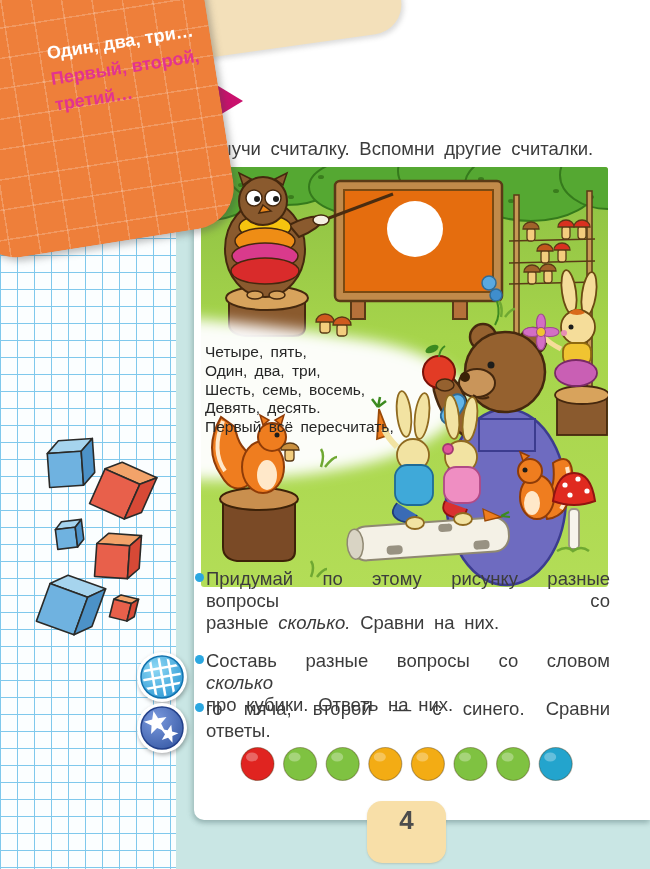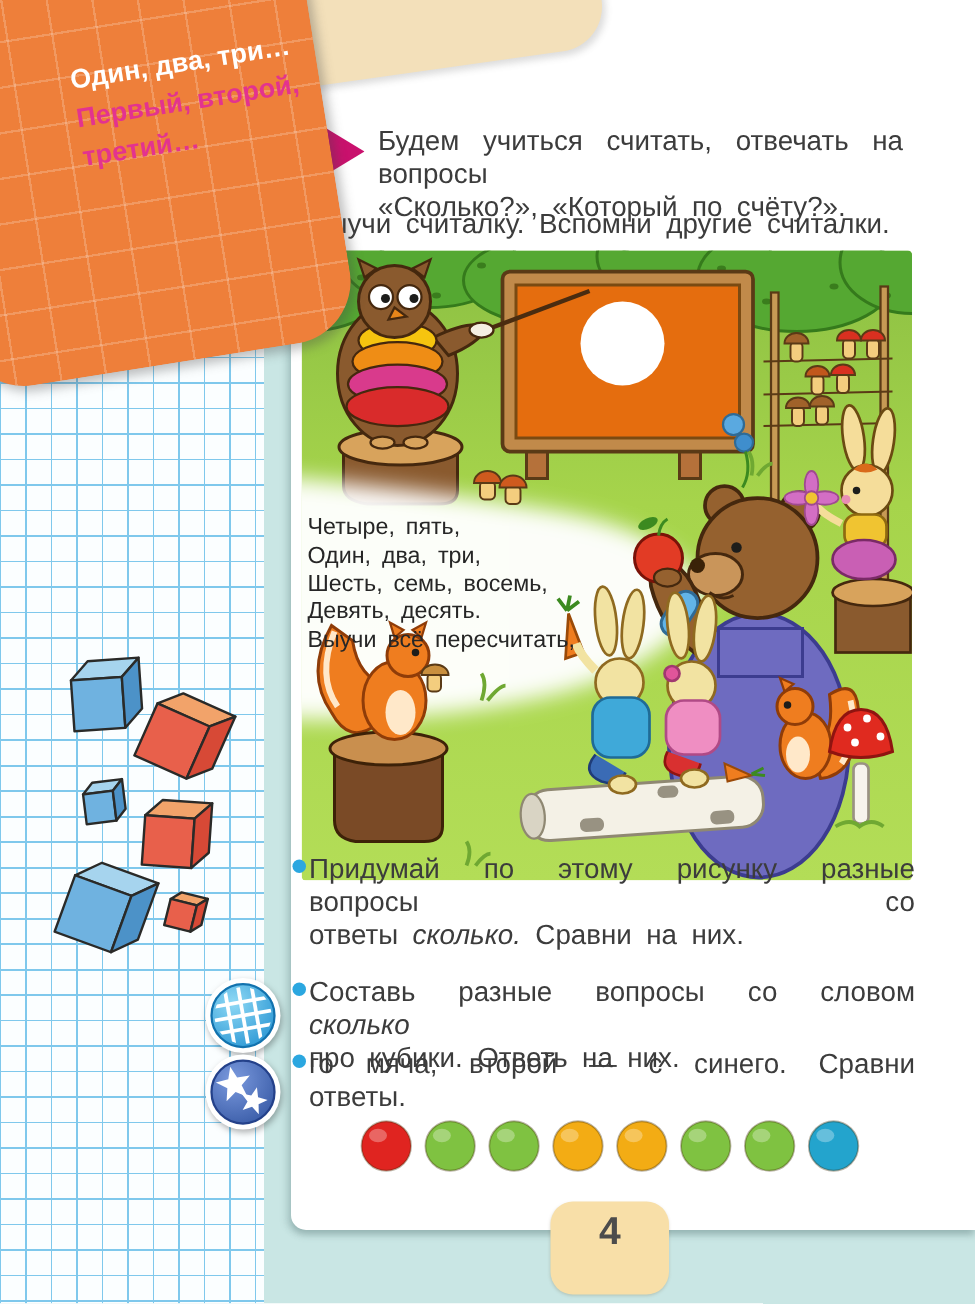--- a/index.html
+++ b/index.html
@@ -106,24 +106,20 @@
       </g>
     </g>
   </svg>
 
   <div class="page">
 
     <svg class="tri" width="38" height="48">
       <polygon points="0,1 38,24 0,47" fill="#c9116d"></polygon>
     </svg>
 
-    <div class="intro txt">
-        <div class="tline just"><span>Будем учиться считать, отвечать на вопросы</span></div>
-        <div class="tline"><span>«Сколько?», «Который по счёту?».</span></div>
-      </div>
 
     <div class="task t1 txt">
       <span class="dot"></span>
       <div>
           <div class="tline"><span>Выучи считалку. Вспомни другие считалки.</span></div>
         </div>
     </div>
 
     <div class="illu">
       <svg width="407" height="420" viewBox="0 0 407 420">
@@ -362,28 +358,28 @@
           <path d="M110,410 q4,-10 0,-16 m6,16 q6,-8 10,-8"></path>
         </g>
       </svg>
     </div>
 
     <div class="rhyme">
         <div class="tline"><span>Четыре, пять,</span></div>
         <div class="tline"><span>Один, два, три,</span></div>
         <div class="tline"><span>Шесть, семь, восемь,</span></div>
         <div class="tline"><span>Девять, десять.</span></div>
-        <div class="tline"><span>Выучи всё пересчитать,</span></div>
+        <div class="tline"><span>Первый всё пересчитать,</span></div>
       </div>
 
     <div class="task t2 txt">
       <span class="dot"></span>
       <div>
           <div class="tline just"><span>Придумай по этому рисунку разные вопросы со</span></div>
-          <div class="tline"><span>ответы </span><i>сколько.</i><span> Сравни на них.</span></div>
+          <div class="tline"><span>разные </span><i>сколько.</i><span> Сравни на них.</span></div>
         </div>
     </div>
 
     <div class="task t3 txt">
       <span class="dot"></span>
       <div>
           <div class="tline just"><span>Составь разные вопросы со словом </span><i>сколько</i></div>
           <div class="tline"><span>про кубики. Ответь на них.</span></div>
         </div>
     </div>

